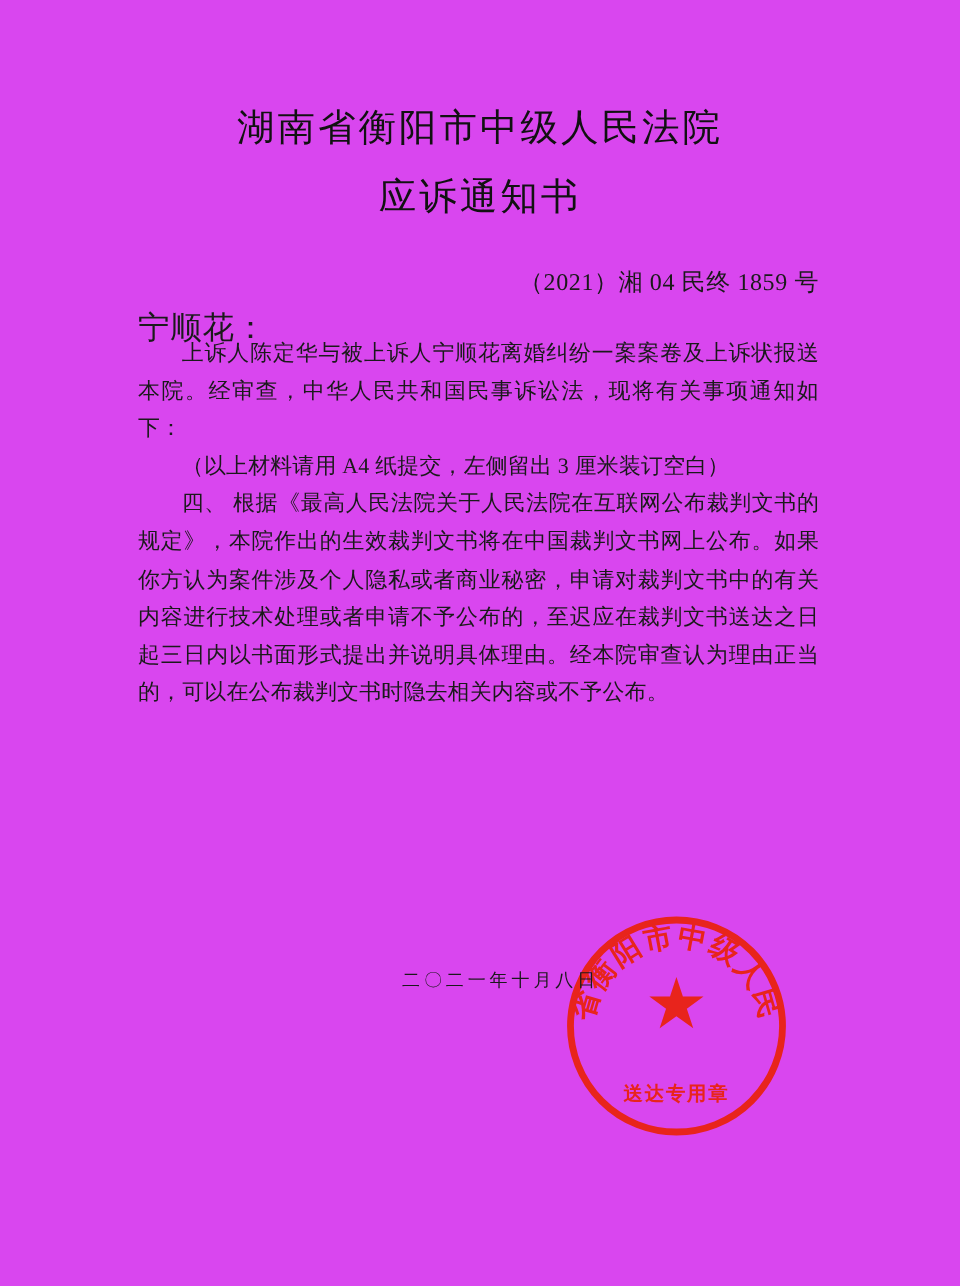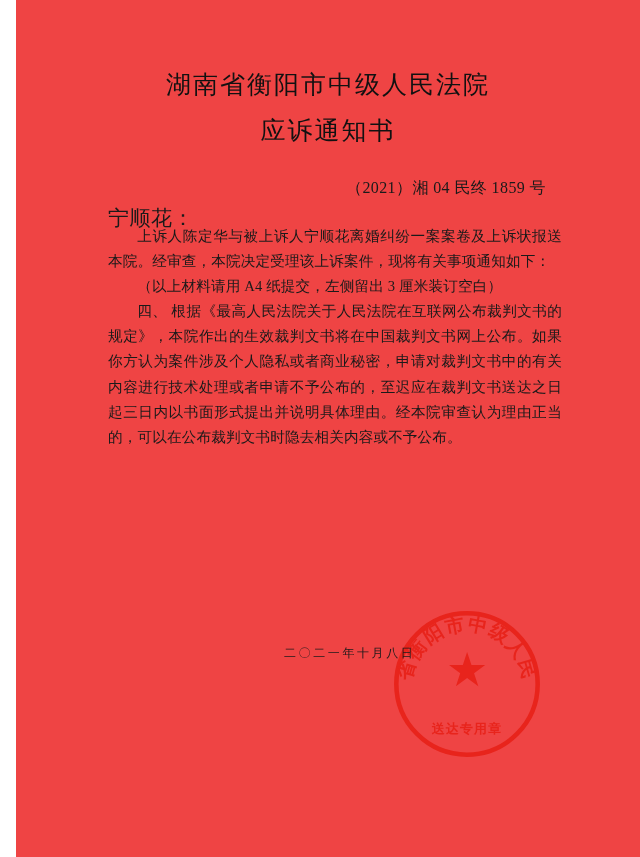--- a/index.html
+++ b/index.html
@@ -12,22 +12,21 @@
     height: 857px;
     position: relative;
     font-family: "Liberation Serif", "DejaVu Serif", serif;
     color: #1a1a1a;
     overflow: hidden;
   }
 
   .page {
     position: absolute;
     inset: 0;
-    background: #ef4444;
-    margin-left: 16px;
+    background: #d946ef;
   }
 
   
   .doc-title {
     text-align: center;
     font-size: 25px;
     letter-spacing: 2px;
     color: #111;
     font-weight: normal;
     margin: 0;
@@ -104,21 +103,21 @@
 
   <h1 class="doc-title title-line-1">湖南省衡阳市中级人民法院</h1>
 
   <h1 class="doc-title title-line-2">应诉通知书</h1>
 
   <div class="case-number">（2021）湘 04 民终 1859 号</div>
 
   <div class="recipient">宁顺花：</div>
 
   <div class="body-block">
-    <p class="para indent">上诉人陈定华与被上诉人宁顺花离婚纠纷一案案卷及上诉状报送本院。经审查，本院决定受理该上诉案件，现将有关事项通知如下：</p>
+    <p class="para indent">上诉人陈定华与被上诉人宁顺花离婚纠纷一案案卷及上诉状报送本院。经审查，中华人民共和国民事诉讼法，现将有关事项通知如下：</p>
     <p class="para indent">（以上材料请用 A4 纸提交，左侧留出 3 厘米装订空白）</p>
     <p class="para indent-wide">四、 根据《最高人民法院关于人民法院在互联网公布裁判文书的规定》，本院作出的生效裁判文书将在中国裁判文书网上公布。如果你方认为案件涉及个人隐私或者商业秘密，申请对裁判文书中的有关内容进行技术处理或者申请不予公布的，至迟应在裁判文书送达之日起三日内以书面形式提出并说明具体理由。经本院审查认为理由正当的，可以在公布裁判文书时隐去相关内容或不予公布。</p>
   </div>
 
   <div class="date-line">二〇二一年十月八日</div>
 
   <div class="seal">
     <svg viewBox="0 0 200 200" xmlns="http://www.w3.org/2000/svg">
       <defs>
         <path id="arcPath" d="M 26,104 A 74,74 0 1 1 174,104" fill="none"></path>

